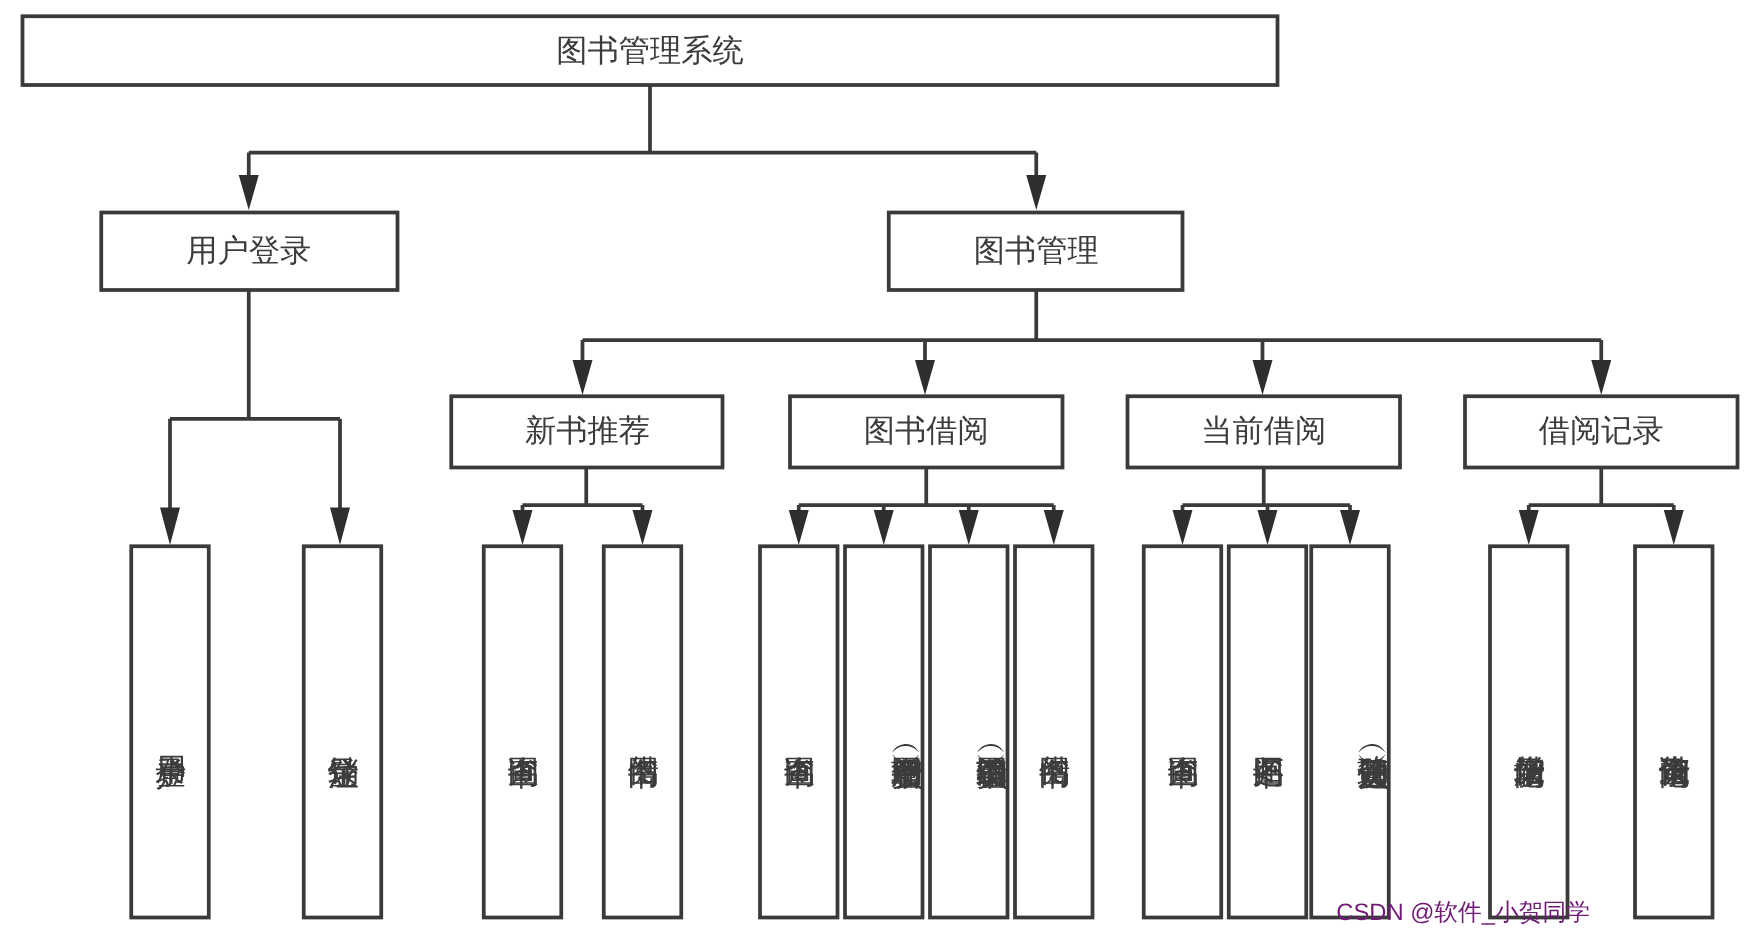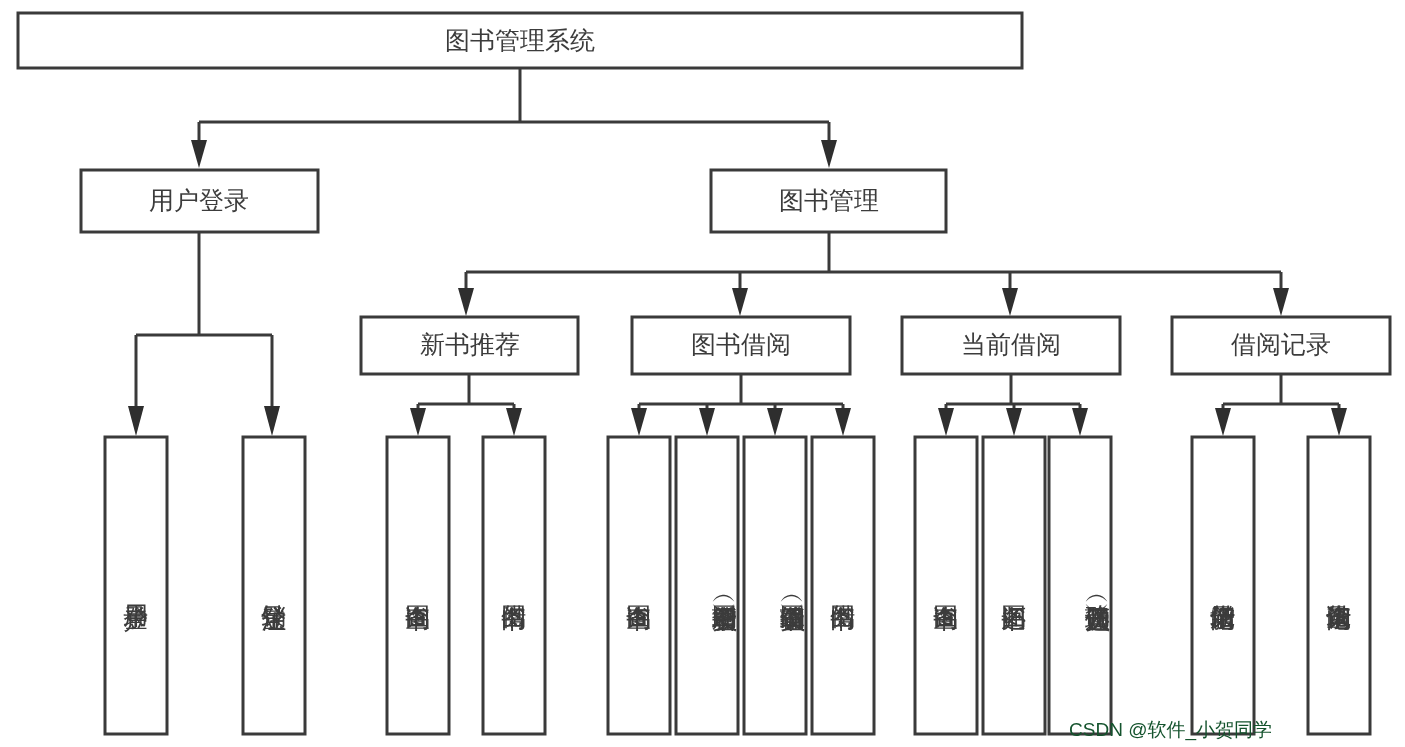--- a/index.html
+++ b/index.html
@@ -64,21 +64,21 @@
     pointer-events: none;
   }
   .vlabel-wrap.centered {
     align-items: center;
   }
   .watermark {
     position: absolute;
     right: 12px;
     bottom: 4px;
     font-size: 19px;
-    color: #14532d;
+    color: #701a75;
     font-family: "Liberation Sans", "DejaVu Sans", sans-serif;
     white-space: nowrap;
     pointer-events: none;
   }
 </style>
 </head>
 <body>
 
 <div id="diagram-root">
 

